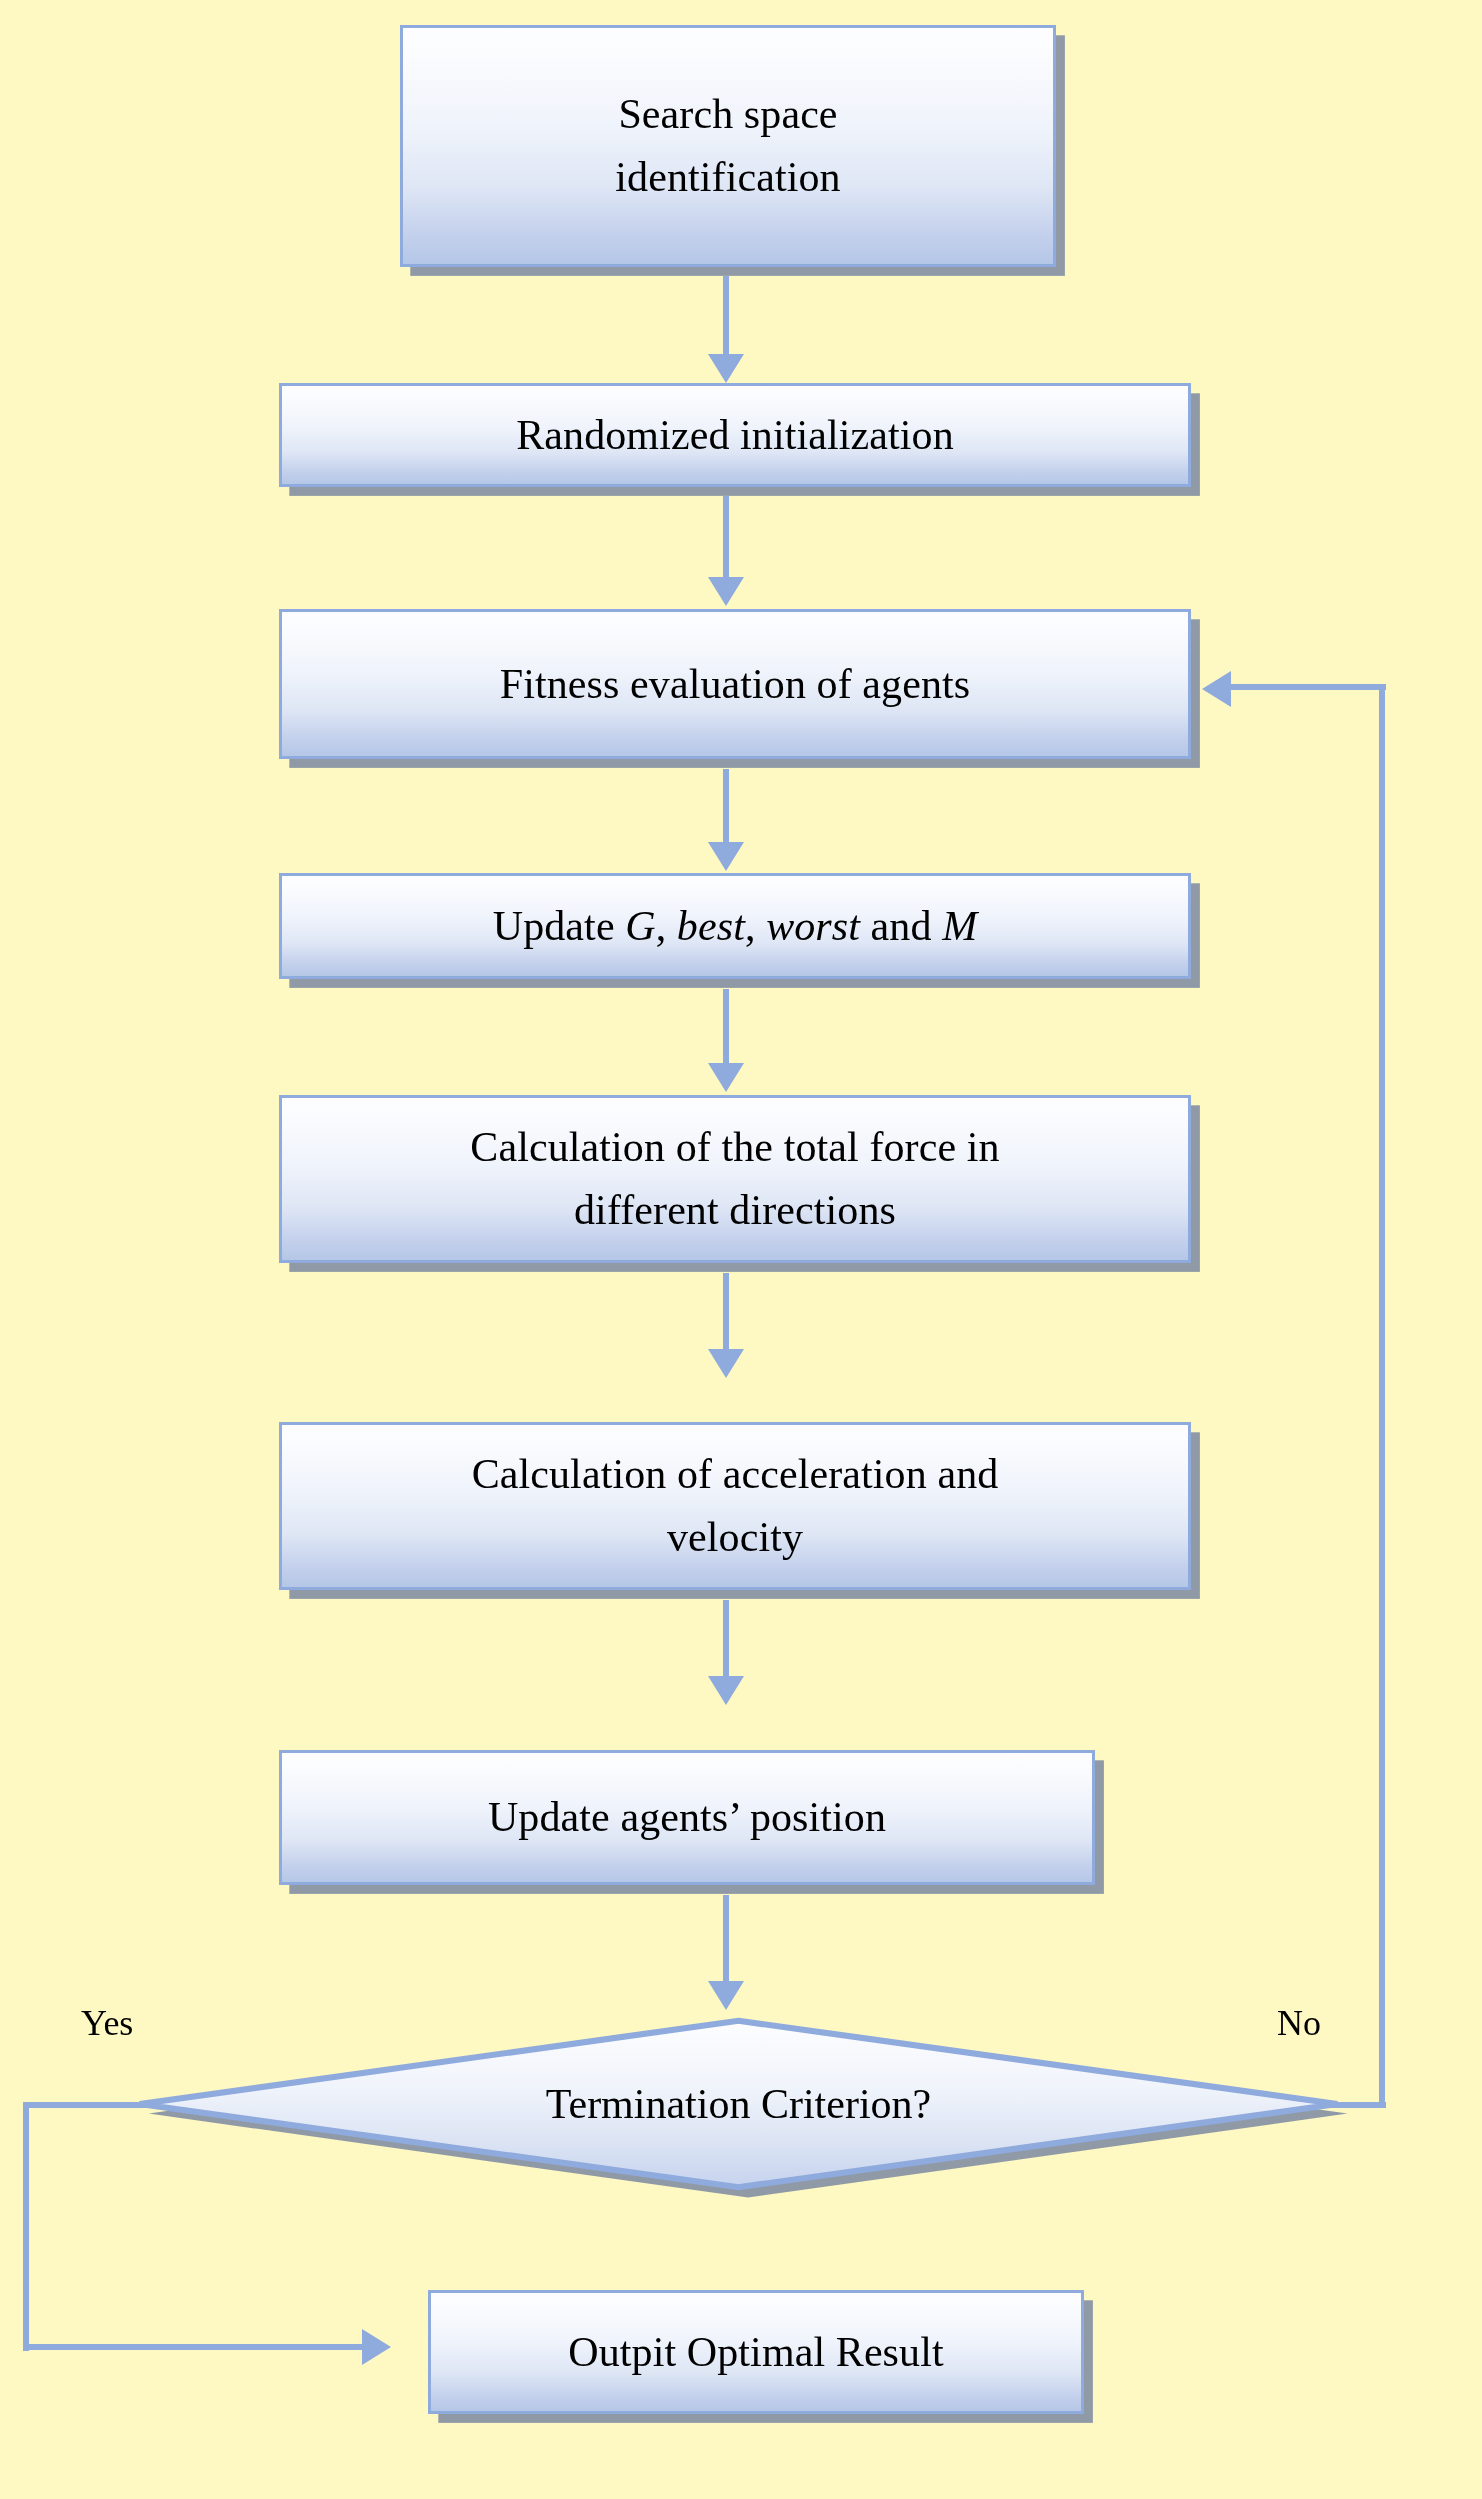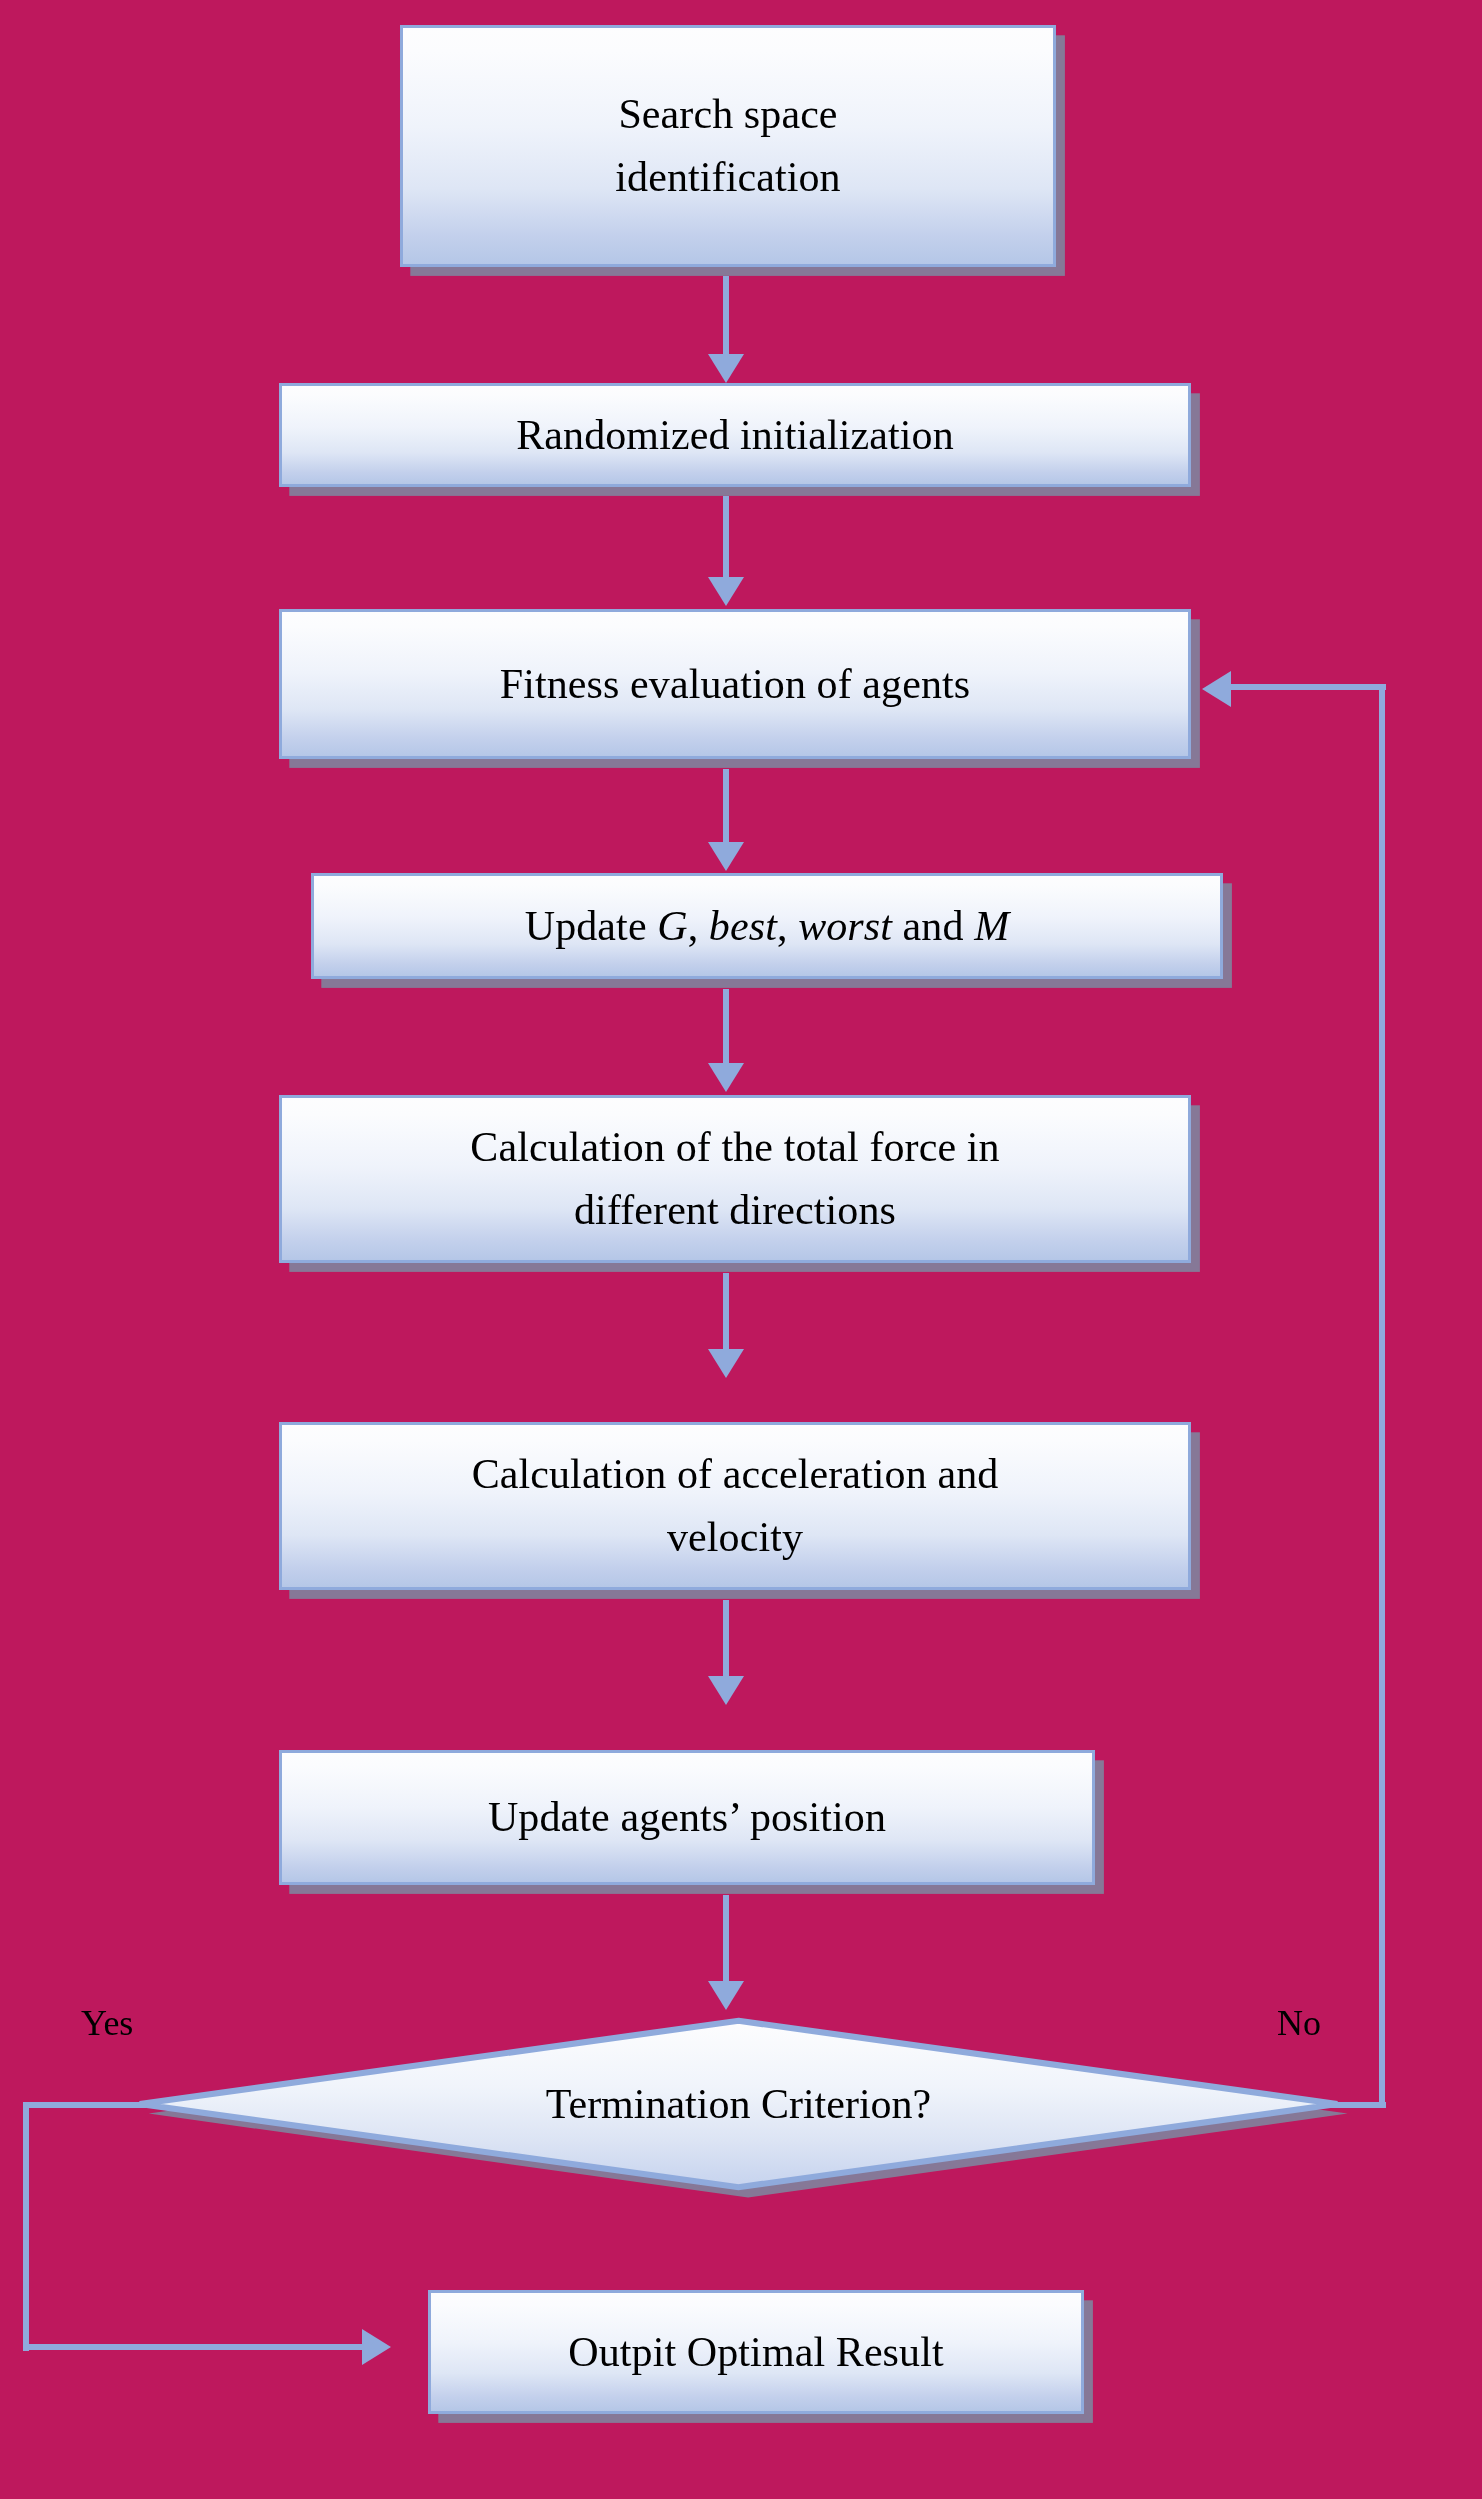--- a/index.html
+++ b/index.html
@@ -5,21 +5,21 @@
 <style>
   html,body{margin:0;padding:0;background:#ffffff;}
   body{
     font-family:"Liberation Serif","DejaVu Serif",serif;
     -webkit-font-smoothing:antialiased;
   }
   #stage{
     position:relative;
     width:1482px;
     height:2500px;
-    background:#be185d;
+    background:#fef9c3;
     overflow:hidden;
   }
 
   
   .node{
     position:absolute;
     box-sizing:border-box;
     border:3.4px solid #8FAADC;
     background:linear-gradient(to bottom,#FDFDFE 0%,#FBFCFE 10%,#EFF3FB 42%,#DEE6F5 68%,#C3D0EC 88%,#B5C7E7 100%);
     box-shadow:9.6px 9.6px 0 -0.7px rgba(124,137,161,0.85);
@@ -118,21 +118,21 @@
   <div class="seg" style="left:723px; top:496px; width:6.2px; height:83px;"></div>
   <div class="arrowhead arrow-down" style="left:708px; top:577px;"></div>
 
   <div class="node" id="n-fitness" style="left:279px; top:609px; width:912px; height:150px;">
     <span class="txt">Fitness evaluation of agents</span>
   </div>
 
   <div class="seg" style="left:723px; top:769px; width:6.2px; height:77px;"></div>
   <div class="arrowhead arrow-down" style="left:708px; top:842px;"></div>
 
-  <div class="node" id="n-update-params" style="left:279px; top:873px; width:912px; height:106px;margin-left:32px;">
+  <div class="node" id="n-update-params" style="left:279px; top:873px; width:912px; height:106px;">
     <span class="txt"><span>Update </span><em>G</em><span>, </span><em>best</em><span>, </span><em>worst</em><span> and </span><em>M</em></span>
   </div>
 
   <div class="seg" style="left:723px; top:989px; width:6.2px; height:77px;"></div>
   <div class="arrowhead arrow-down" style="left:708px; top:1063px;"></div>
 
   <div class="node" id="n-total-force" style="left:279px; top:1095px; width:912px; height:168px;">
     <span class="txt"><span>Calculation of the total force in</span><br><span>different directions</span></span>
   </div>
 

